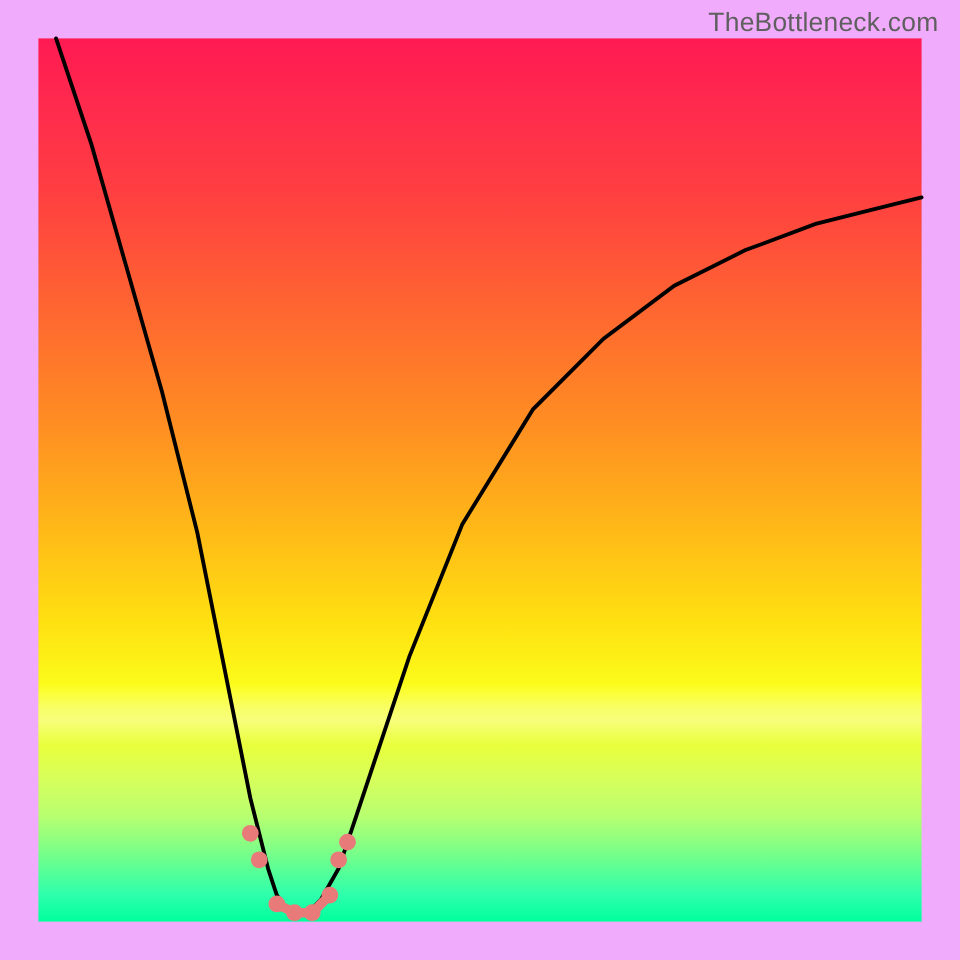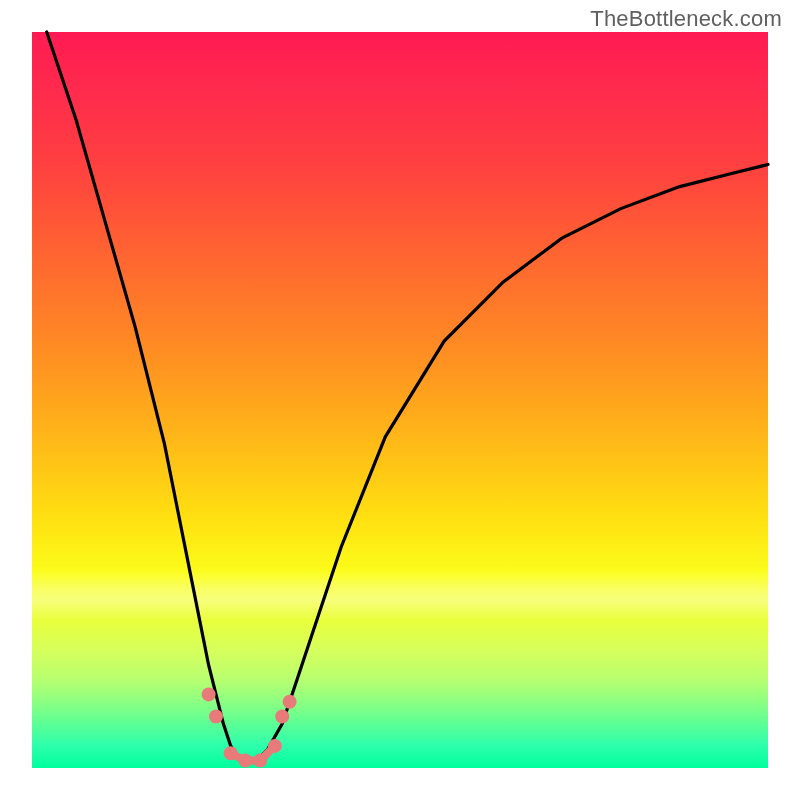--- a/index.html
+++ b/index.html
@@ -10,21 +10,21 @@
     background: #000;
     overflow: hidden;
     font-family: Arial, Helvetica, sans-serif;
   }
   .frame {
     position: absolute;
     top: 0;
     left: 0;
     width: 800px;
     height: 800px;
-    background: #ffffff;
+    background: #f0abfc;
   }
   .plot-area {
     position: absolute;
     top: 32px;
     left: 32px;
     width: 736px;
     height: 736px;
     
     background: linear-gradient(
       to bottom,

